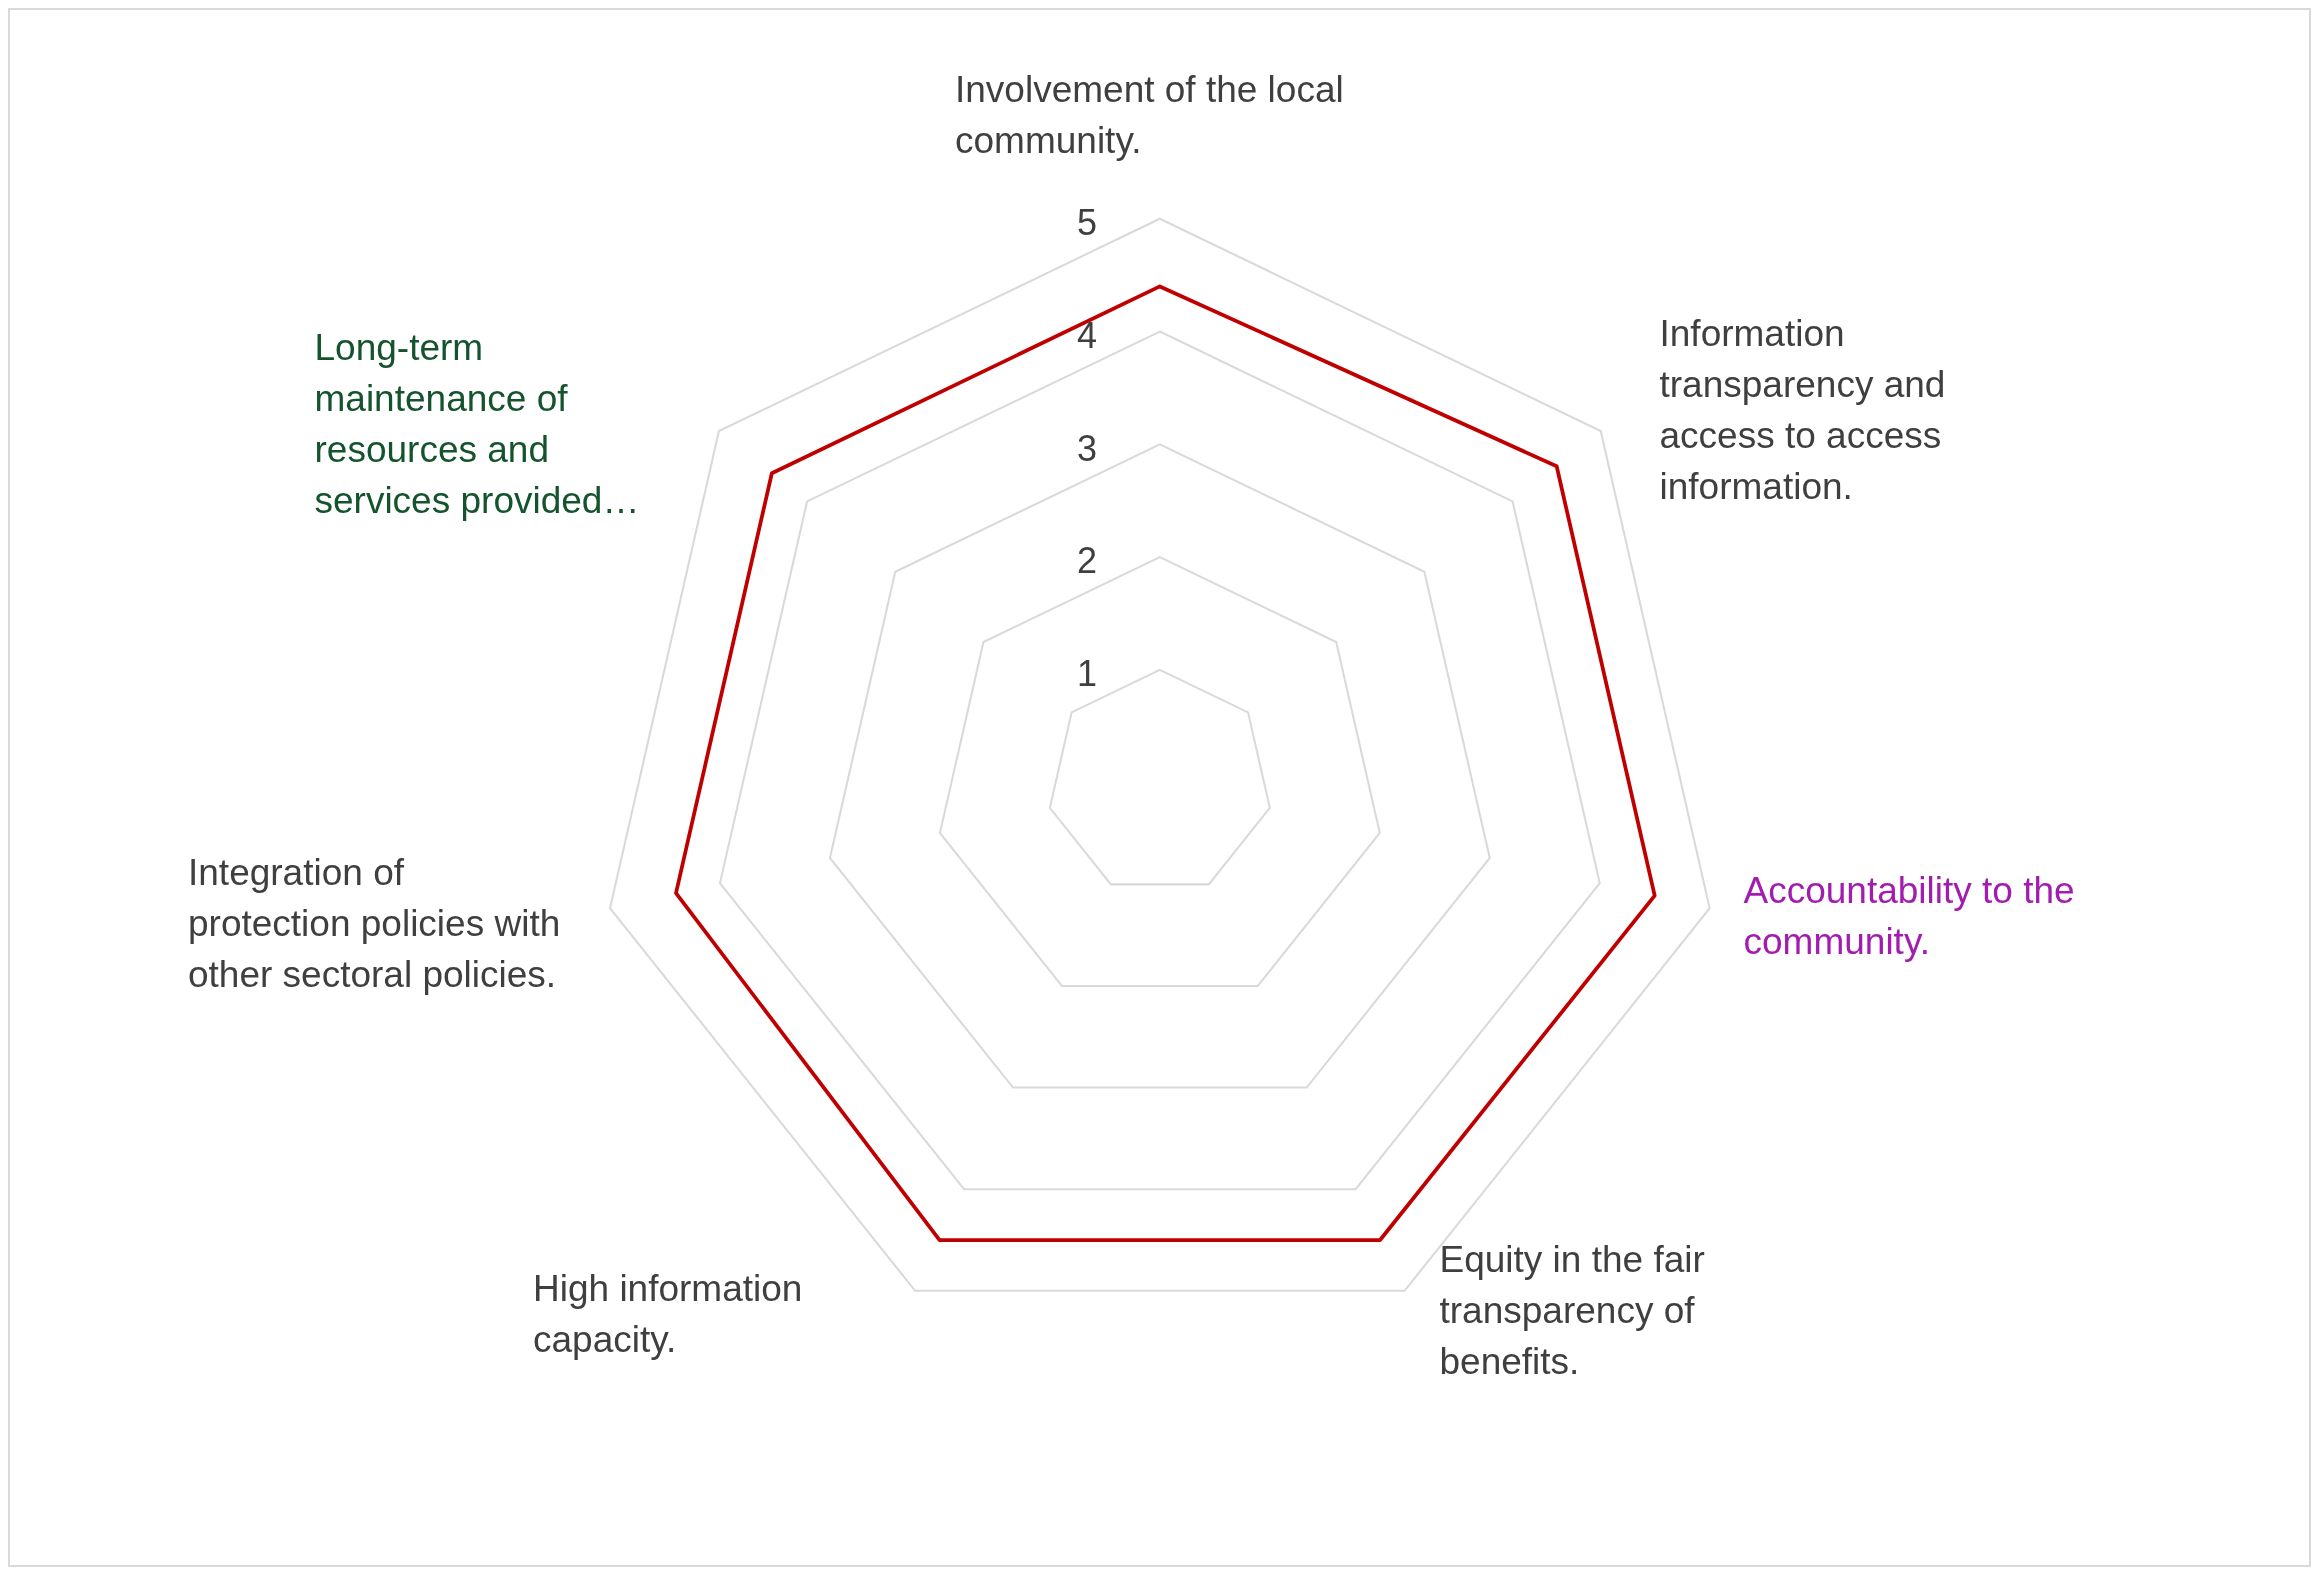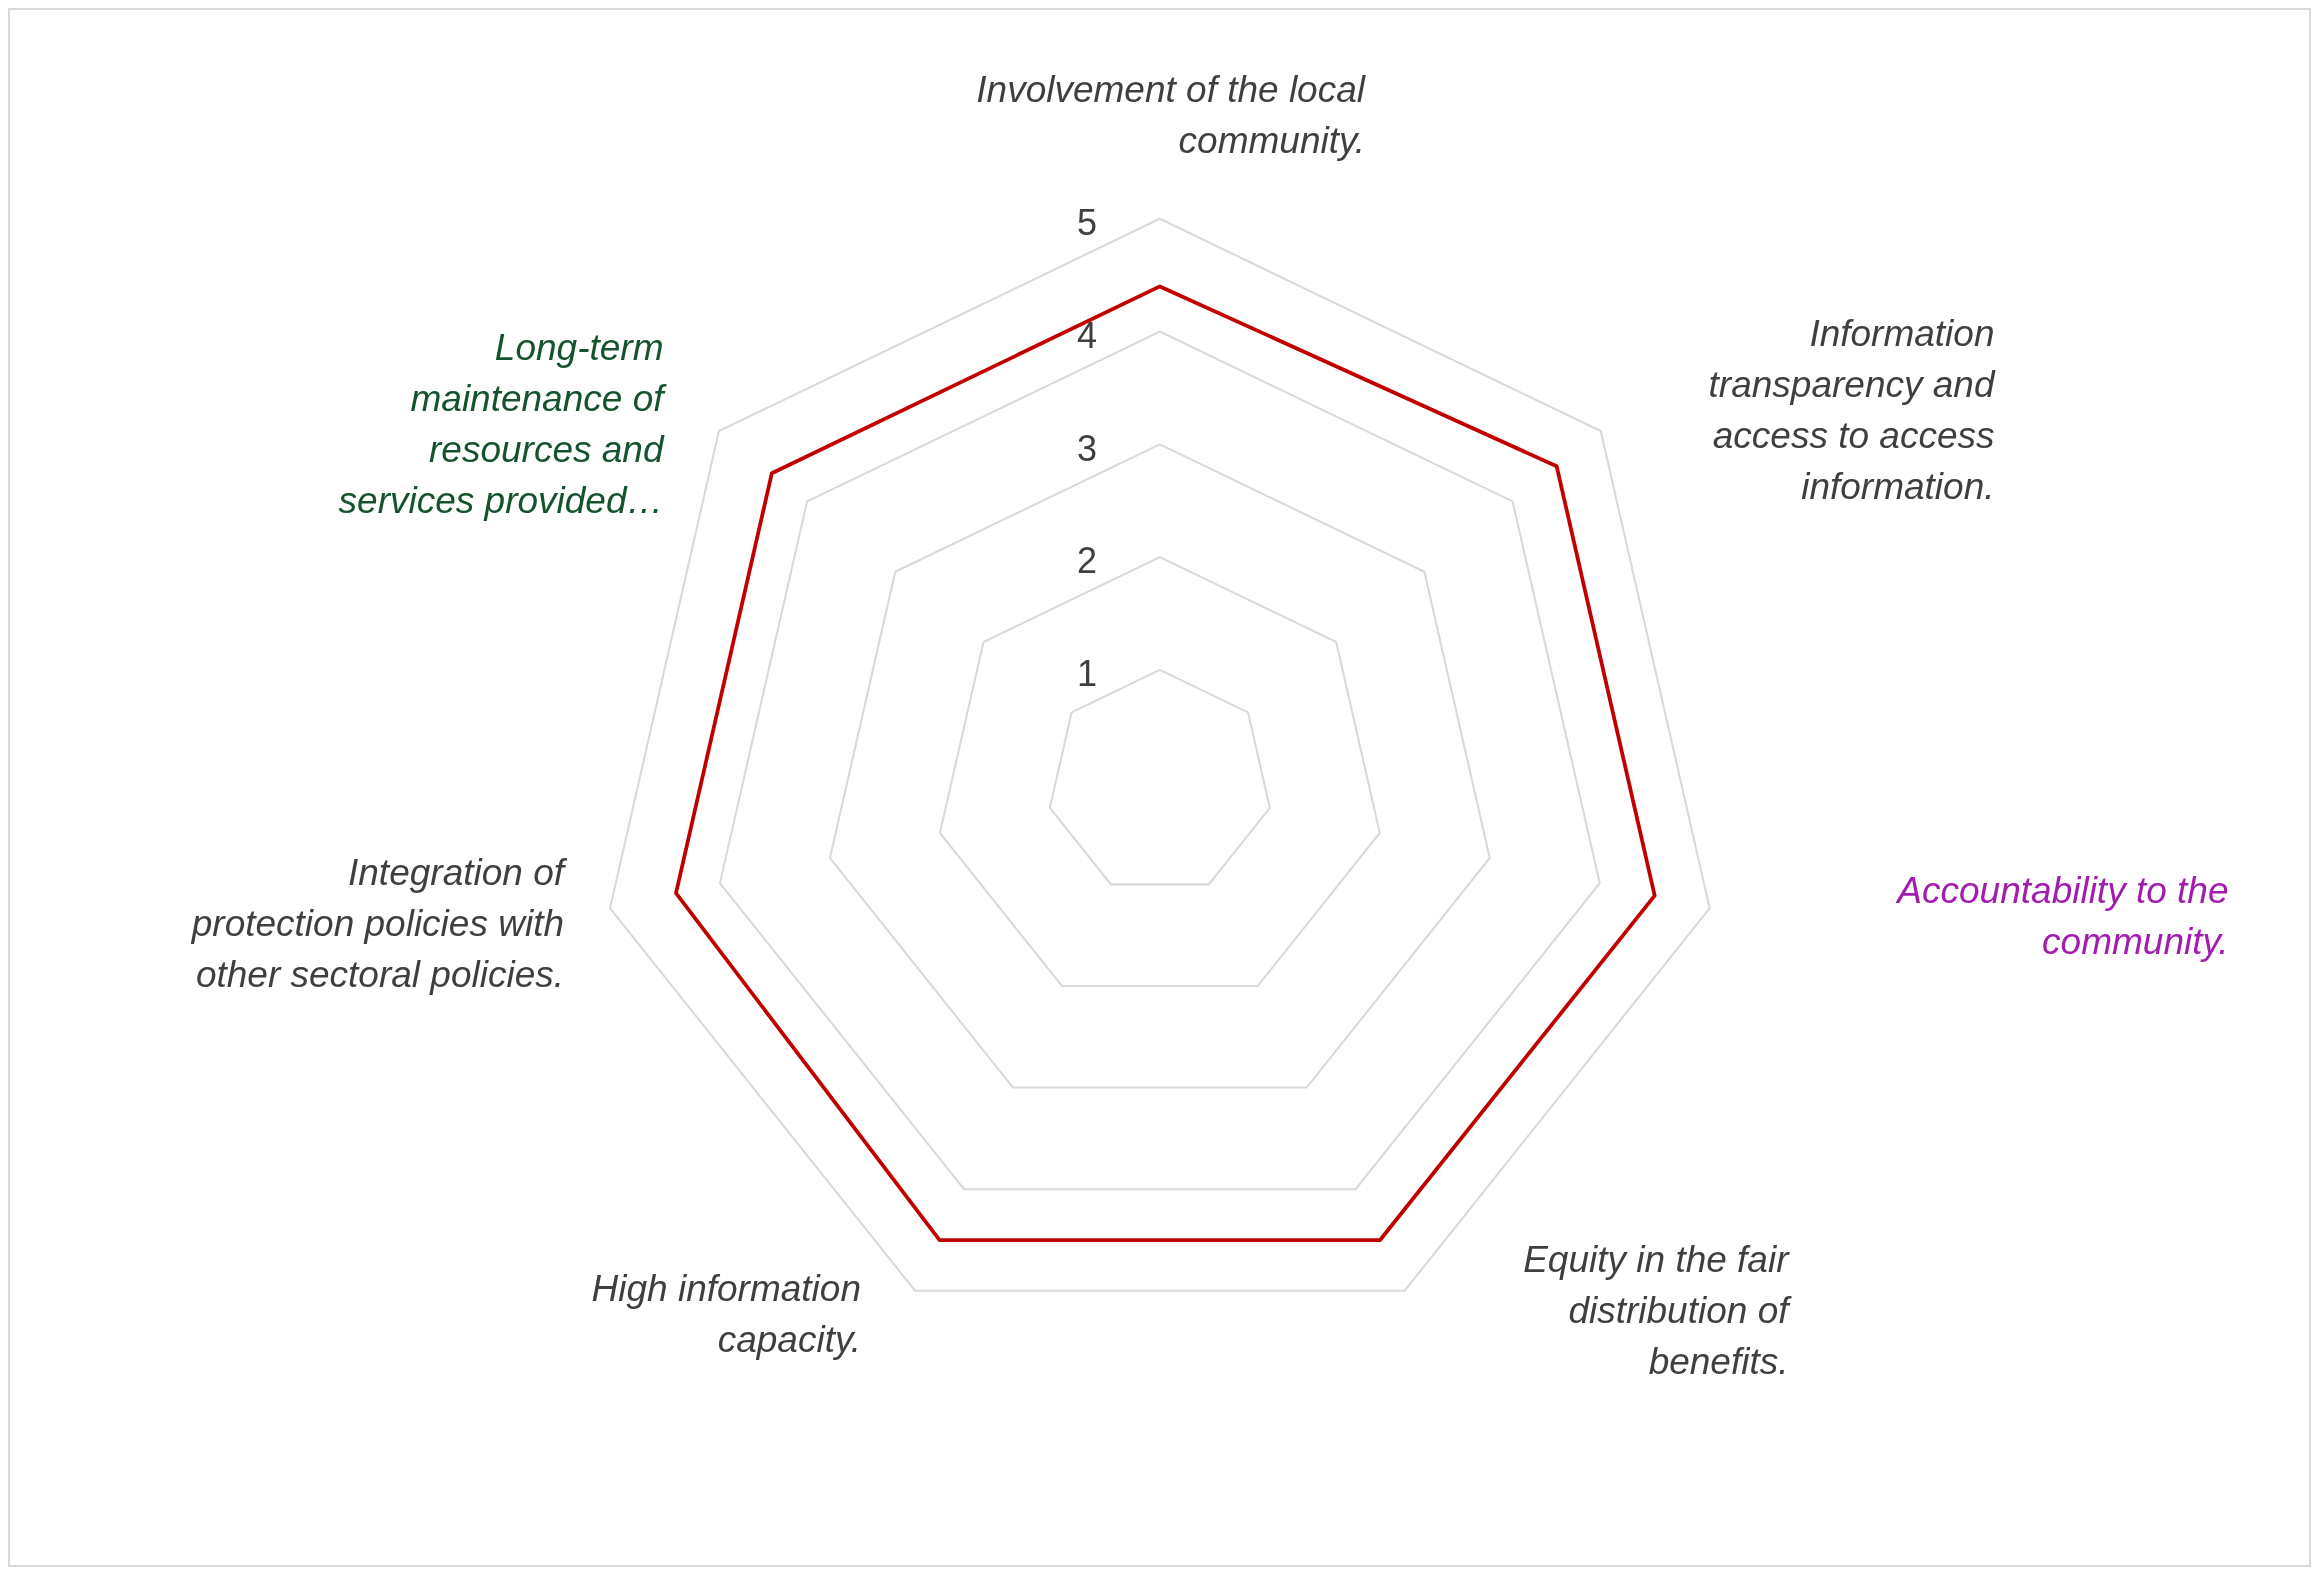--- a/index.html
+++ b/index.html
@@ -17,25 +17,24 @@
     background: #ffffff;
   }
   svg.radar {
     position: absolute;
     left: 0; top: 0;
     width: 2319px; height: 1575px;
   }
   .axis-label {
     position: absolute;
     transform: translate(-50%, -50%);
-    text-align: right;
+    text-align: left;
     font-size: 37px;
     line-height: 1.38;
     color: #3F3F3F;
-    font-style: italic;
   }
   .tick-label {
     position: absolute;
     transform: translate(-50%, -50%);
     font-size: 36px;
     color: #3F3F3F;
     text-align: center;
   }
   
   .lbl-0 { left: 1160px; top: 115px;  width: 410px; }
@@ -60,21 +59,21 @@
       <polygon points="1696.0,320.0 2341.0,630.6 2500.3,1328.6 2054.0,1888.3 1338.0,1888.3 891.7,1328.6 1051.0,630.6" fill="none" stroke="#D9D9D9" stroke-width="3"></polygon>
     </g>
   <g id="series">
       <polygon points="1696.0,419.0 2276.5,682.1 2419.9,1310.2 2018.2,1814.0 1373.8,1814.0 988.2,1306.6 1128.4,692.3" fill="none" stroke="#C00000" stroke-width="5.5" stroke-linejoin="round"></polygon>
     </g>
 </svg>
 
 <div class="axis-label lbl-0" style="color: rgb(63, 63, 63);">Involvement of the local community.</div>
 <div class="axis-label lbl-1" style="color: rgb(63, 63, 63);">Information transparency and access to access information.</div>
 <div class="axis-label lbl-2" style="color: #a21caf;">Accountability to the community.</div>
-<div class="axis-label lbl-3" style="color: rgb(63, 63, 63);">Equity in the fair distribution of benefits.</div>
+<div class="axis-label lbl-3" style="color: rgb(63, 63, 63);">Equity in the fair transparency of benefits.</div>
 <div class="axis-label lbl-4" style="color: rgb(63, 63, 63);">High information capacity.</div>
 <div class="axis-label lbl-5" style="color: rgb(63, 63, 63);">Integration of protection policies with other sectoral policies.</div>
 <div class="axis-label lbl-6" style="color: #14532d;">Long-term maintenance of resources and services provided…</div>
 
 <span class="tick-label" style="left: 1087px; top: 674px; color: rgb(63, 63, 63);">1</span>
 <span class="tick-label" style="left: 1087px; top: 561px; color: rgb(63, 63, 63);">2</span>
 <span class="tick-label" style="left: 1087px; top: 449px; color: rgb(63, 63, 63);">3</span>
 <span class="tick-label" style="left: 1087px; top: 336px; color: rgb(63, 63, 63);">4</span>
 <span class="tick-label" style="left: 1087px; top: 223px; color: rgb(63, 63, 63);">5</span>
 

